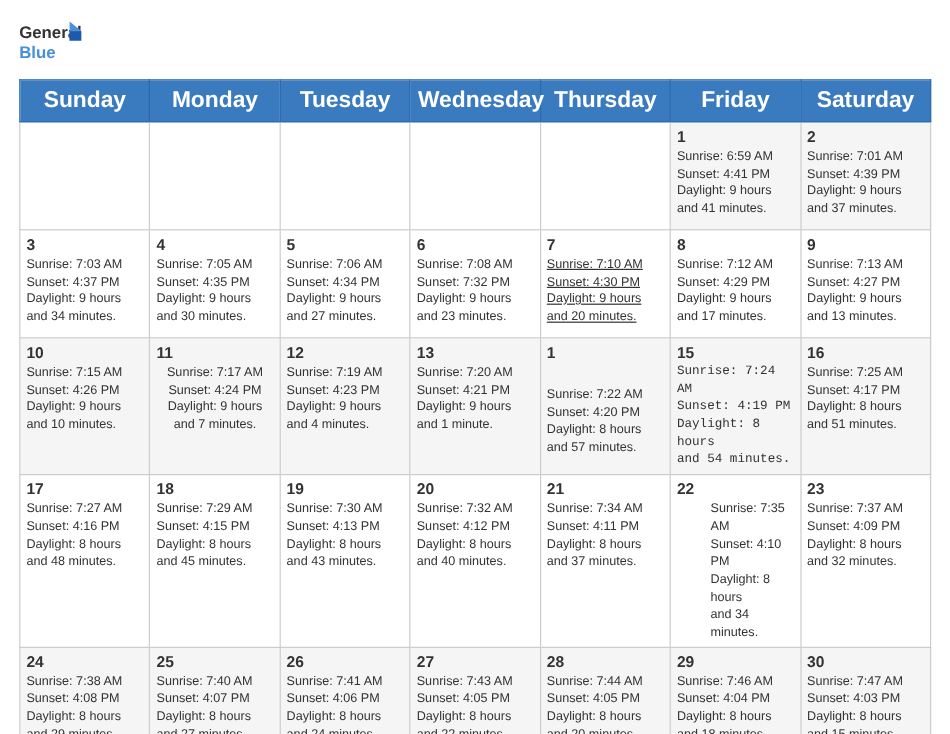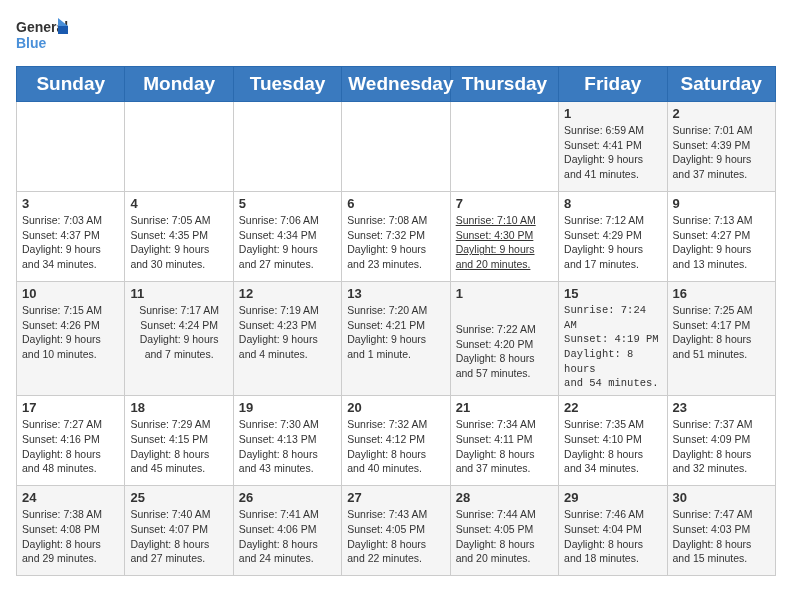--- a/index.html
+++ b/index.html
@@ -258,21 +258,21 @@
         </td>
         <td>
           <div class="day-number">21</div>
           <div class="day-info" style="white-space: pre-line;">Sunrise: 7:34 AM
 Sunset: 4:11 PM
 Daylight: 8 hours
 and 37 minutes.</div>
         </td>
         <td>
           <div class="day-number">22</div>
-          <div class="day-info" style="white-space: pre-line;">Sunrise: 7:35 AM
+          <div class="day-info" style="white-space: pre-line; margin-left: 28px;">Sunrise: 7:35 AM
 Sunset: 4:10 PM
 Daylight: 8 hours
 and 34 minutes.</div>
         </td>
         <td>
           <div class="day-number">23</div>
           <div class="day-info" style="white-space: pre-line;">Sunrise: 7:37 AM
 Sunset: 4:09 PM
 Daylight: 8 hours
 and 32 minutes.</div>

